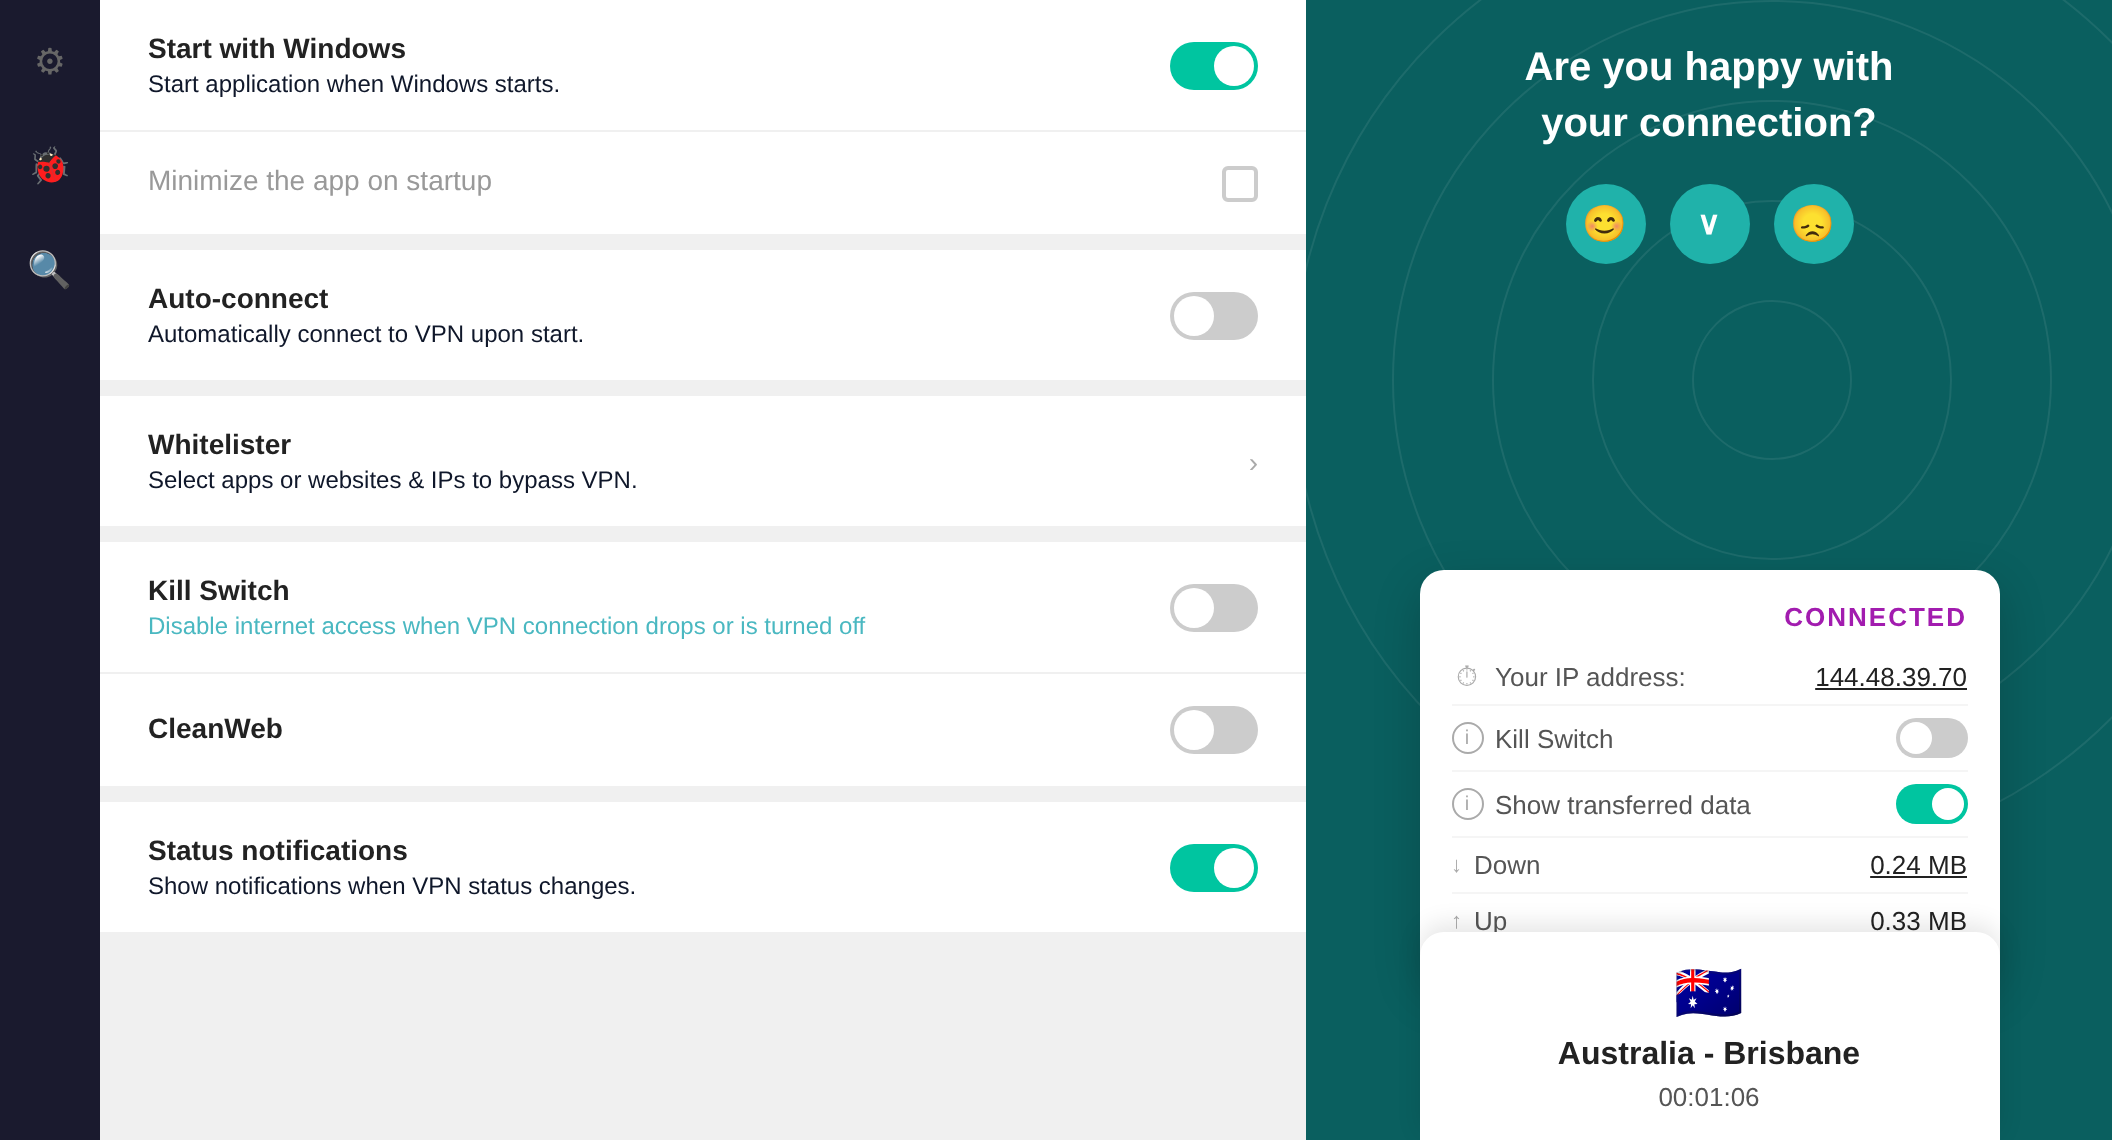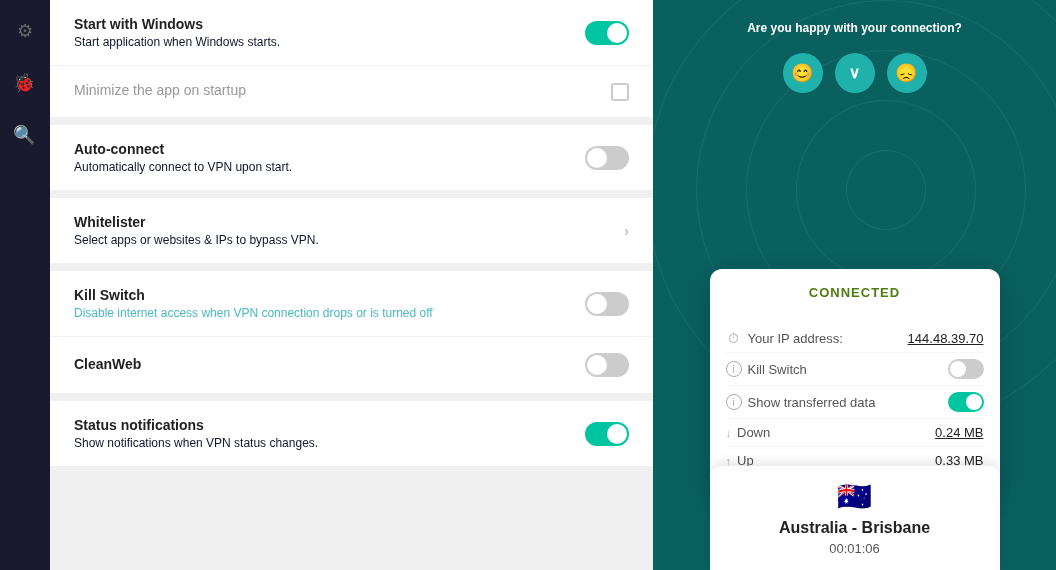--- a/index.html
+++ b/index.html
@@ -134,21 +134,21 @@
     .question-card {
       position: absolute;
       top: 20px;
       left: 50%;
       transform: translateX(-50%);
       text-align: center;
       color: white;
       width: 220px;
     }
     .question-text {
-      font-size: 12px;
+      font-size: 20px;
       font-weight: 600;
       line-height: 1.4;
       margin-bottom: 16px;
     }
     .emoji-buttons {
       display: flex;
       justify-content: center;
       gap: 12px;
     }
     .emoji-btn {
@@ -169,26 +169,26 @@
       bottom: 80px;
       left: 50%;
       transform: translateX(-50%);
       background: white;
       border-radius: 12px;
       width: 290px;
       padding: 16px;
       box-shadow: 0 8px 24px rgba(0,0,0,0.2);
     }
     .connected-title {
-      text-align: center;
-      color: #4d7c0f;
+      text-align: right;
+      color: #a21caf;
       font-size: 13px;
       font-weight: 700;
       letter-spacing: 1px;
-      margin-bottom: 24px;
+      margin-bottom: 8px;
     }
     .info-row {
       display: flex;
       align-items: center;
       justify-content: space-between;
       padding: 6px 0;
       font-size: 13px;
       border-bottom: 1px solid #f5f5f5;
     }
     .info-row:last-child { border-bottom: none; }

